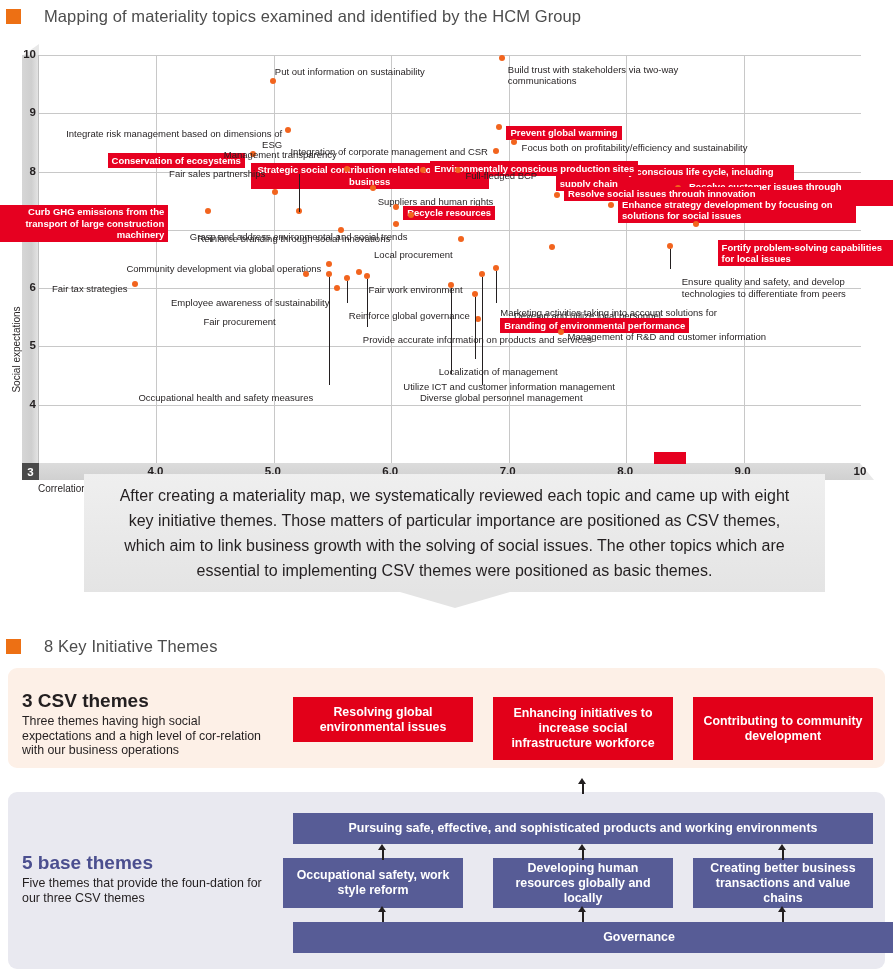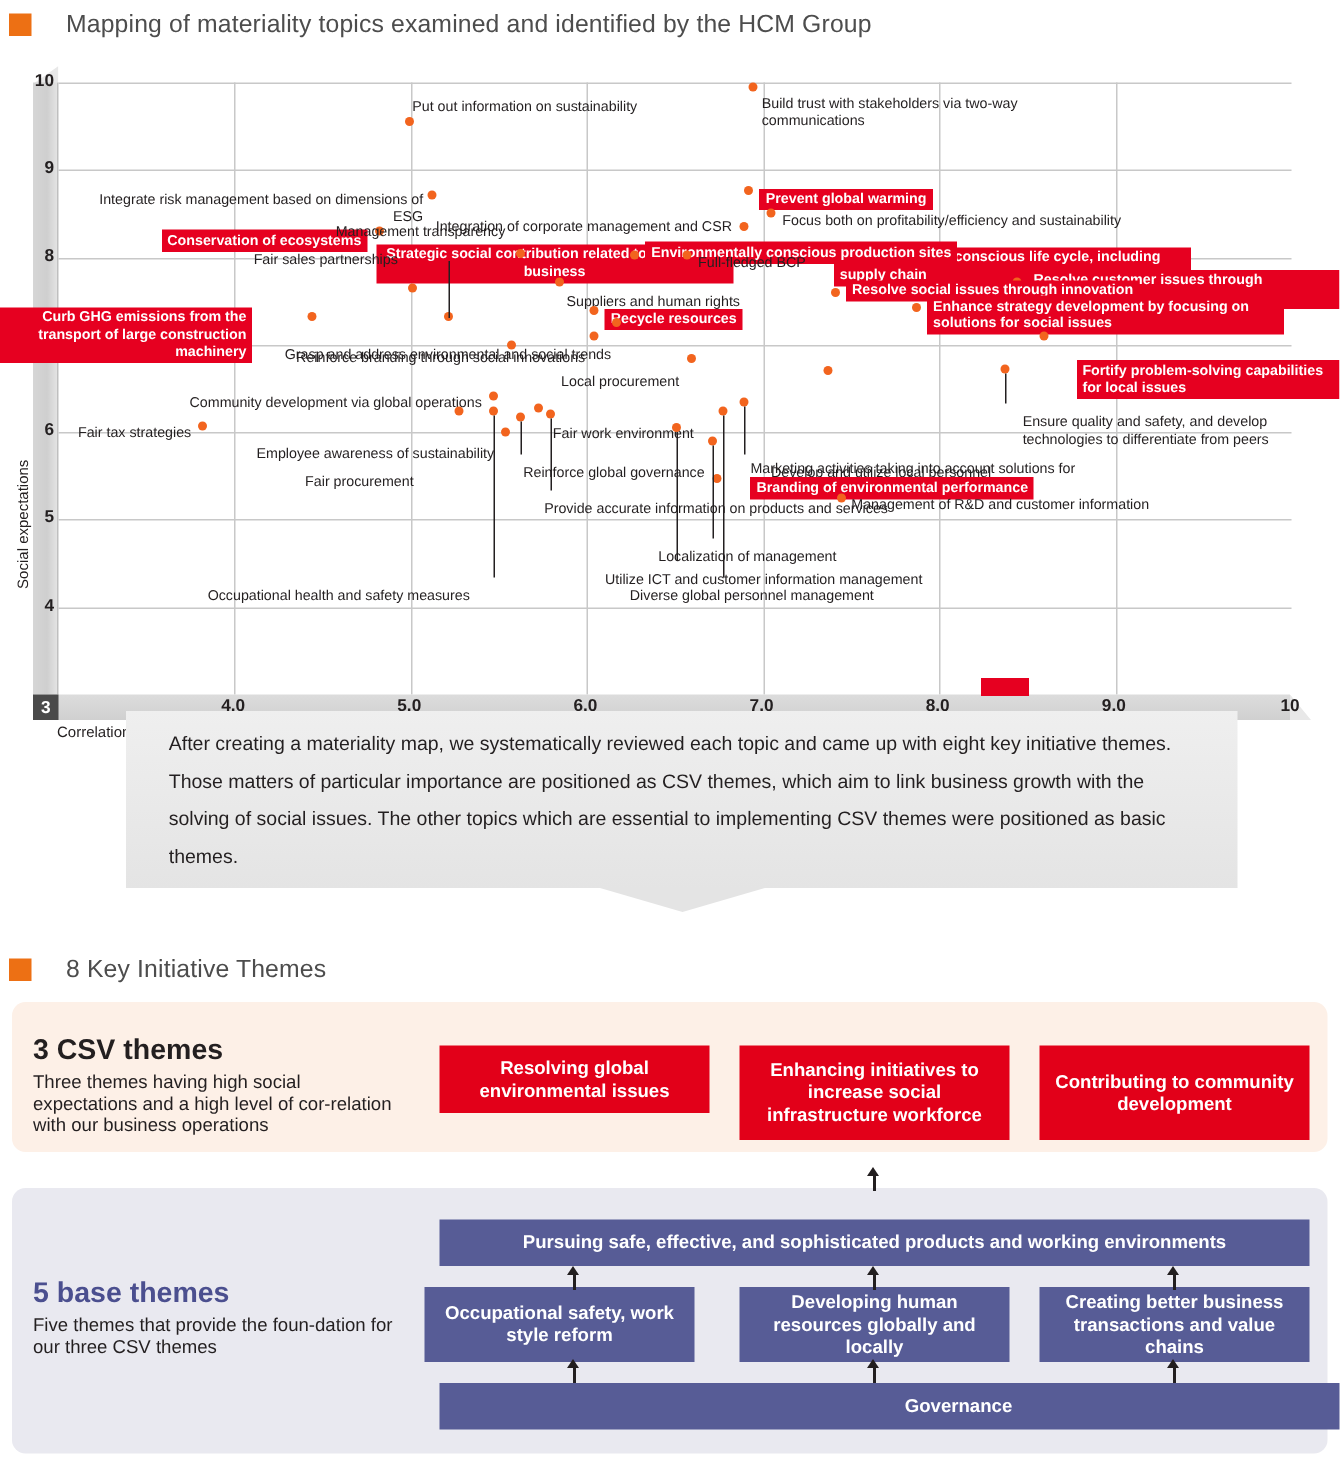--- a/index.html
+++ b/index.html
@@ -57,21 +57,21 @@
   
   #legend{position:absolute;left:654px;top:452px;display:flex;
           align-items:center;gap:7px;}
   #legend .sw{width:32px;height:12px;background:#e60020;}
   #legend .tx{font-size:10.5px;}
 
   
   #note{position:absolute;left:84px;top:474px;width:741px;height:118px;
         background:linear-gradient(180deg,#efefef,#e4e4e4);
         display:flex;align-items:center;justify-content:center;}
-  #note p{margin:0;width:684px;text-align:left;font-size:13px;
+  #note p{margin:0;width:684px;text-align:center;font-size:16px;
           line-height:25px;color:#231f20;}
   #notetip{position:absolute;left:400px;top:592px;width:110px;height:16px;
            background:#e4e4e4;clip-path:polygon(0 0,100% 0,50% 100%);}
 
   
   #csvpanel{position:absolute;left:8px;top:668px;width:877px;height:100px;
             background:#fdf0e7;border-radius:9px;}
   #basepanel{position:absolute;left:8px;top:792px;width:877px;height:177px;
              background:#e9e9f0;border-radius:9px;}
 

